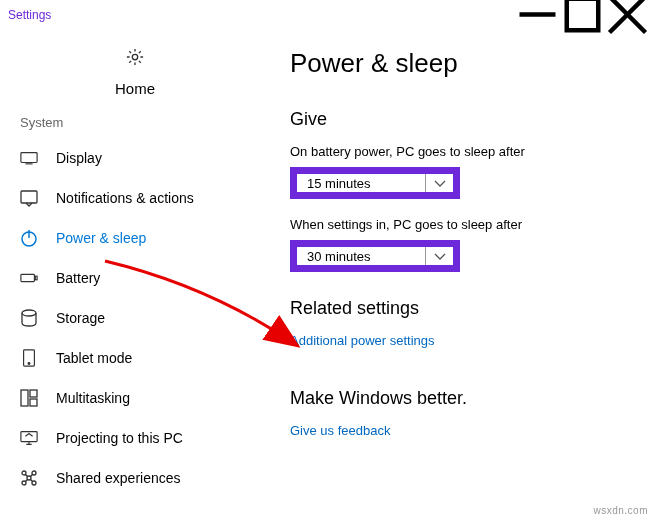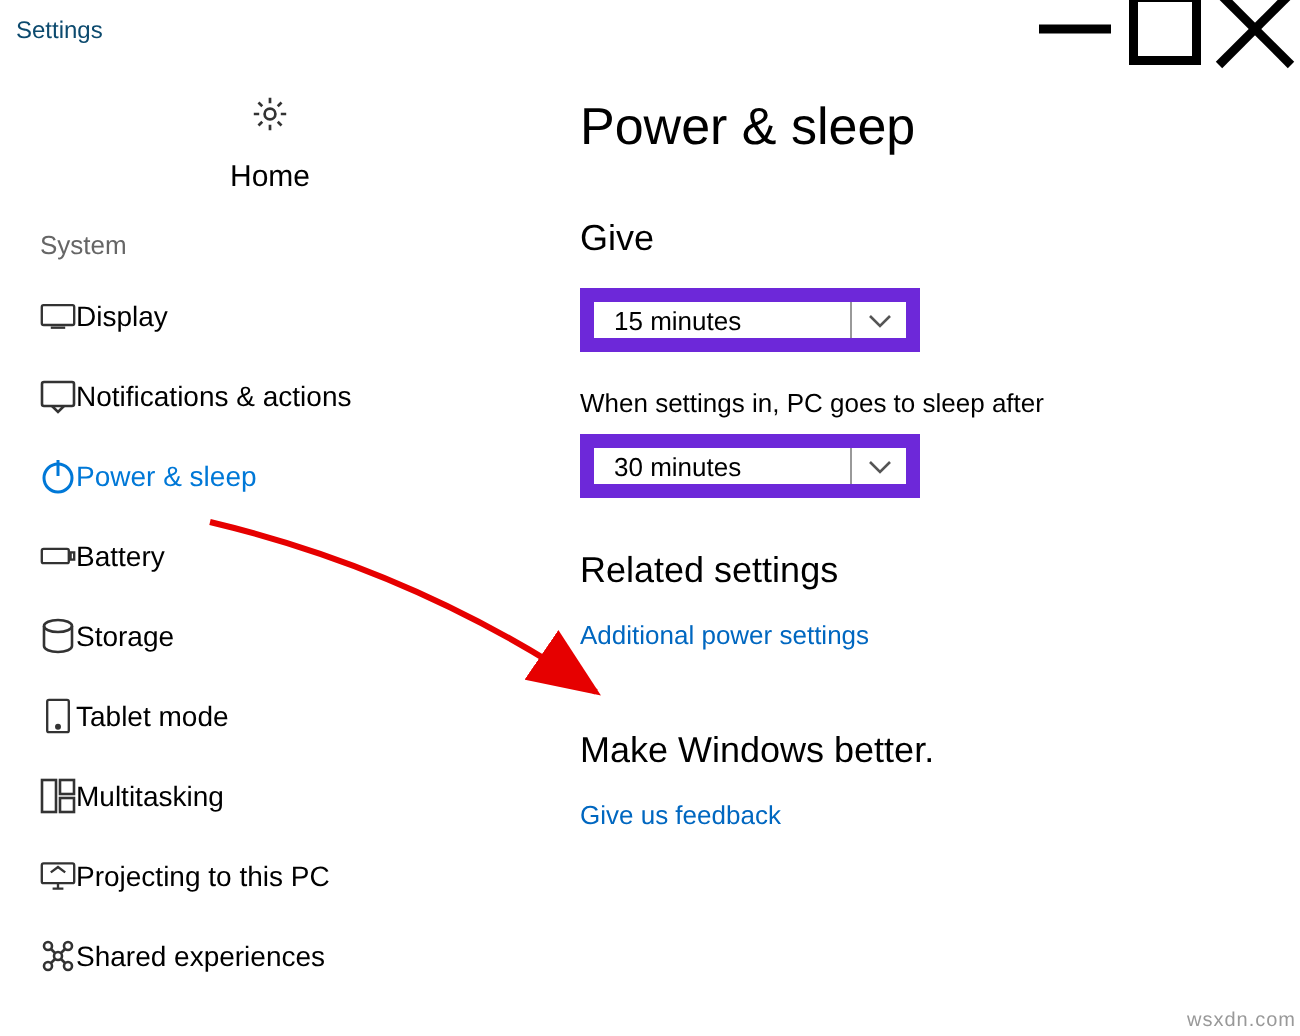--- a/index.html
+++ b/index.html
@@ -16,21 +16,21 @@
   }
   .titlebar {
     display: flex;
     align-items: center;
     height: 30px;
     padding-left: 8px;
     border-bottom: 1px solid transparent;
   }
   .titlebar-title {
     font-size: 12px;
-    color: #0c4a6e;
+    color: #6d28d9;
     flex: 1;
   }
   .win-btn {
     width: 45px;
     height: 30px;
     display: flex;
     align-items: center;
     justify-content: center;
     font-size: 12px;
     color: #000;
@@ -67,20 +67,21 @@
   .search-box svg { width:14px; height:14px; stroke:#666; }
   .section-label {
     color: #666;
     font-size: 13px;
     padding: 4px 20px 8px 20px;
   }
   .nav-item {
     display: flex;
     align-items: center;
     padding: 11px 20px;
+    gap: 18px;
     font-size: 14px;
     color: #000;
     cursor: pointer;
   }
   .nav-item.selected { color: #0078d7; }
   .nav-item svg { width:18px; height:18px; flex-shrink:0; }
   .nav-item.selected svg { stroke:#0078d7; color:#0078d7; }
 
   .right {
     flex: 1;
@@ -263,20 +264,21 @@
       <span>Shared experiences</span>
     </div>
 
   </div>
 
   <div class="right">
     <div class="page-title">Power &amp; sleep</div>
 
     <div class="section-h" style="margin-top:0">Give</div>
 
+    <div class="field-label">On battery power, PC goes to sleep after</div>
     <div class="select">
       <span class="select-text">15 minutes</span>
       <span class="select-chev">
         <svg viewBox="0 0 12 8" width="12" height="8" fill="none" stroke="#555" stroke-width="1.3">
             <polyline points="1,2 6,7 11,2"></polyline>
           </svg>
       </span>
     </div>
 
     <div class="field-label">When settings in, PC goes to sleep after</div>

